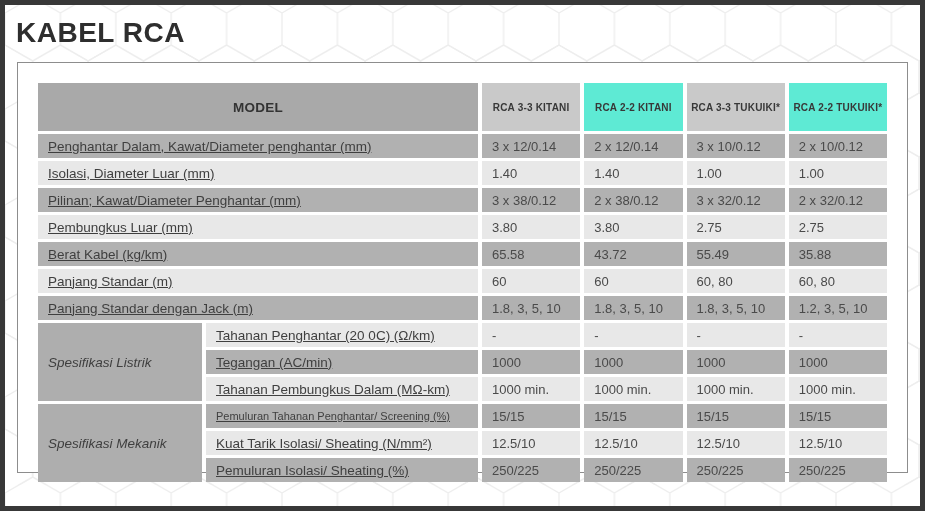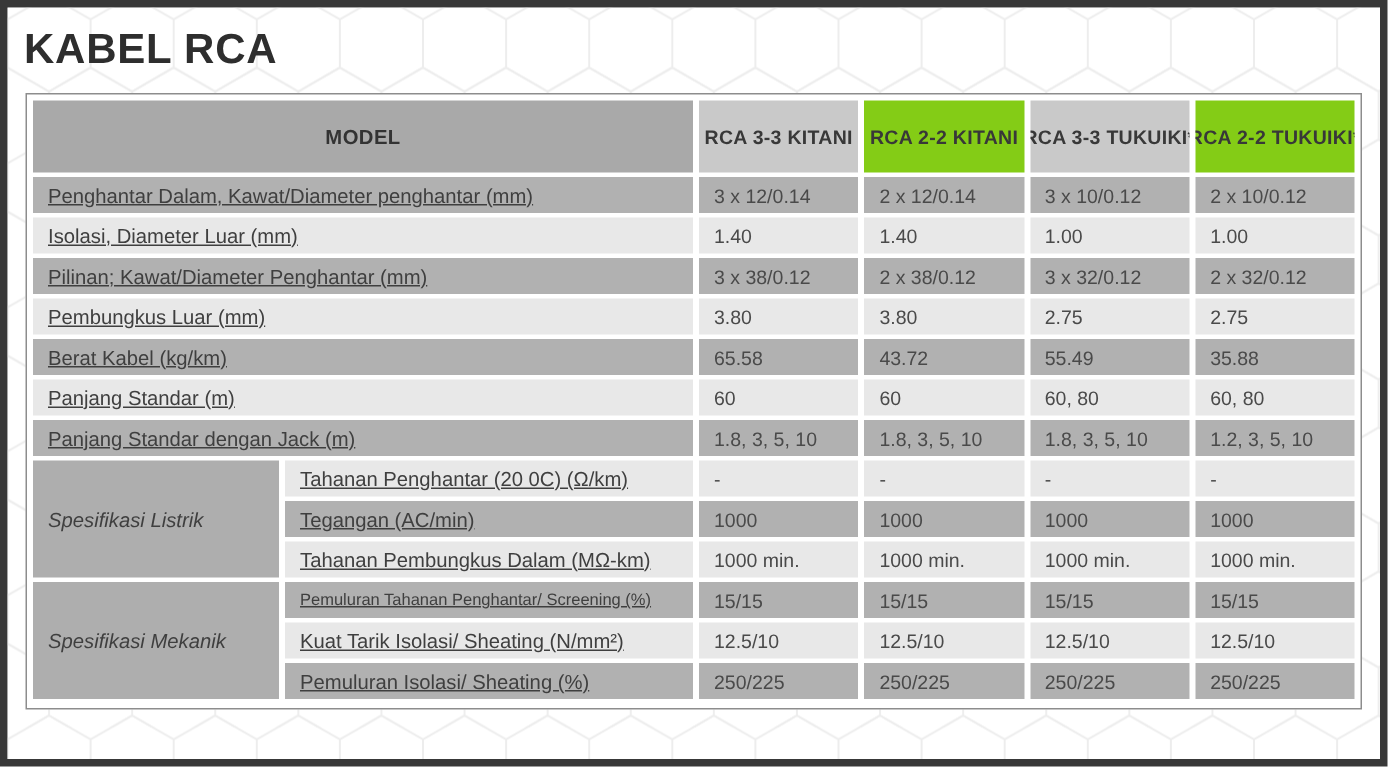--- a/index.html
+++ b/index.html
@@ -26,21 +26,21 @@
     font-size:28px; font-weight:bold;
     letter-spacing:0.5px;
     color:#2e2e2e;
   }
   .table-wrap {
     position:absolute; left:12px; top:57px;
     width:891px; height:411px;
     box-sizing:border-box;
     background:#ffffff;
     border:1px solid #8d8d8d;
-    padding:4px;
+    padding:20px;
   }
   .grid {
     display:grid;
     grid-template-columns:164px 272px repeat(4, 1fr);
     grid-template-rows:48px repeat(13, 24px);
     column-gap:4px; row-gap:3px;
     width:100%; height:100%;
   }
   .cell {
     display:flex; align-items:center;
@@ -49,24 +49,24 @@
     box-sizing:border-box;
   }
   .span2   { grid-column:span 2; }
   .rowspan3{ grid-row:span 3;font-style:italic; }
   .model-h {
     background:#a9a9a9; justify-content:center;
     font-weight:bold; font-size:13.5px; color:#333333; letter-spacing:0.3px;
   }
   .col-h {
     justify-content:center; font-weight:bold;
-    font-size:13px; color:#383838; letter-spacing:0.2px;
+    font-size:10px; color:#383838; letter-spacing:0.2px;
   }
   .h-light { background:#c9c9c9; }
-  .h-dark  { background:#84cc16; }
+  .h-dark  { background:#5eead4; }
   .dark    { background:#b1b1b1; }
   .light   { background:#e8e8e8; }
   .group {
     background:#aeaeae; padding-left:10px;
     font-size:13.5px; color:#3f3f3f;
   }
   .label, .sublabel { padding-left:10px; font-size:13.5px; color:#3f3f3f;text-decoration:underline; }
   .sublabel.small   { font-size:11px; }
   .val   { padding-left:10px; }
 </style>

